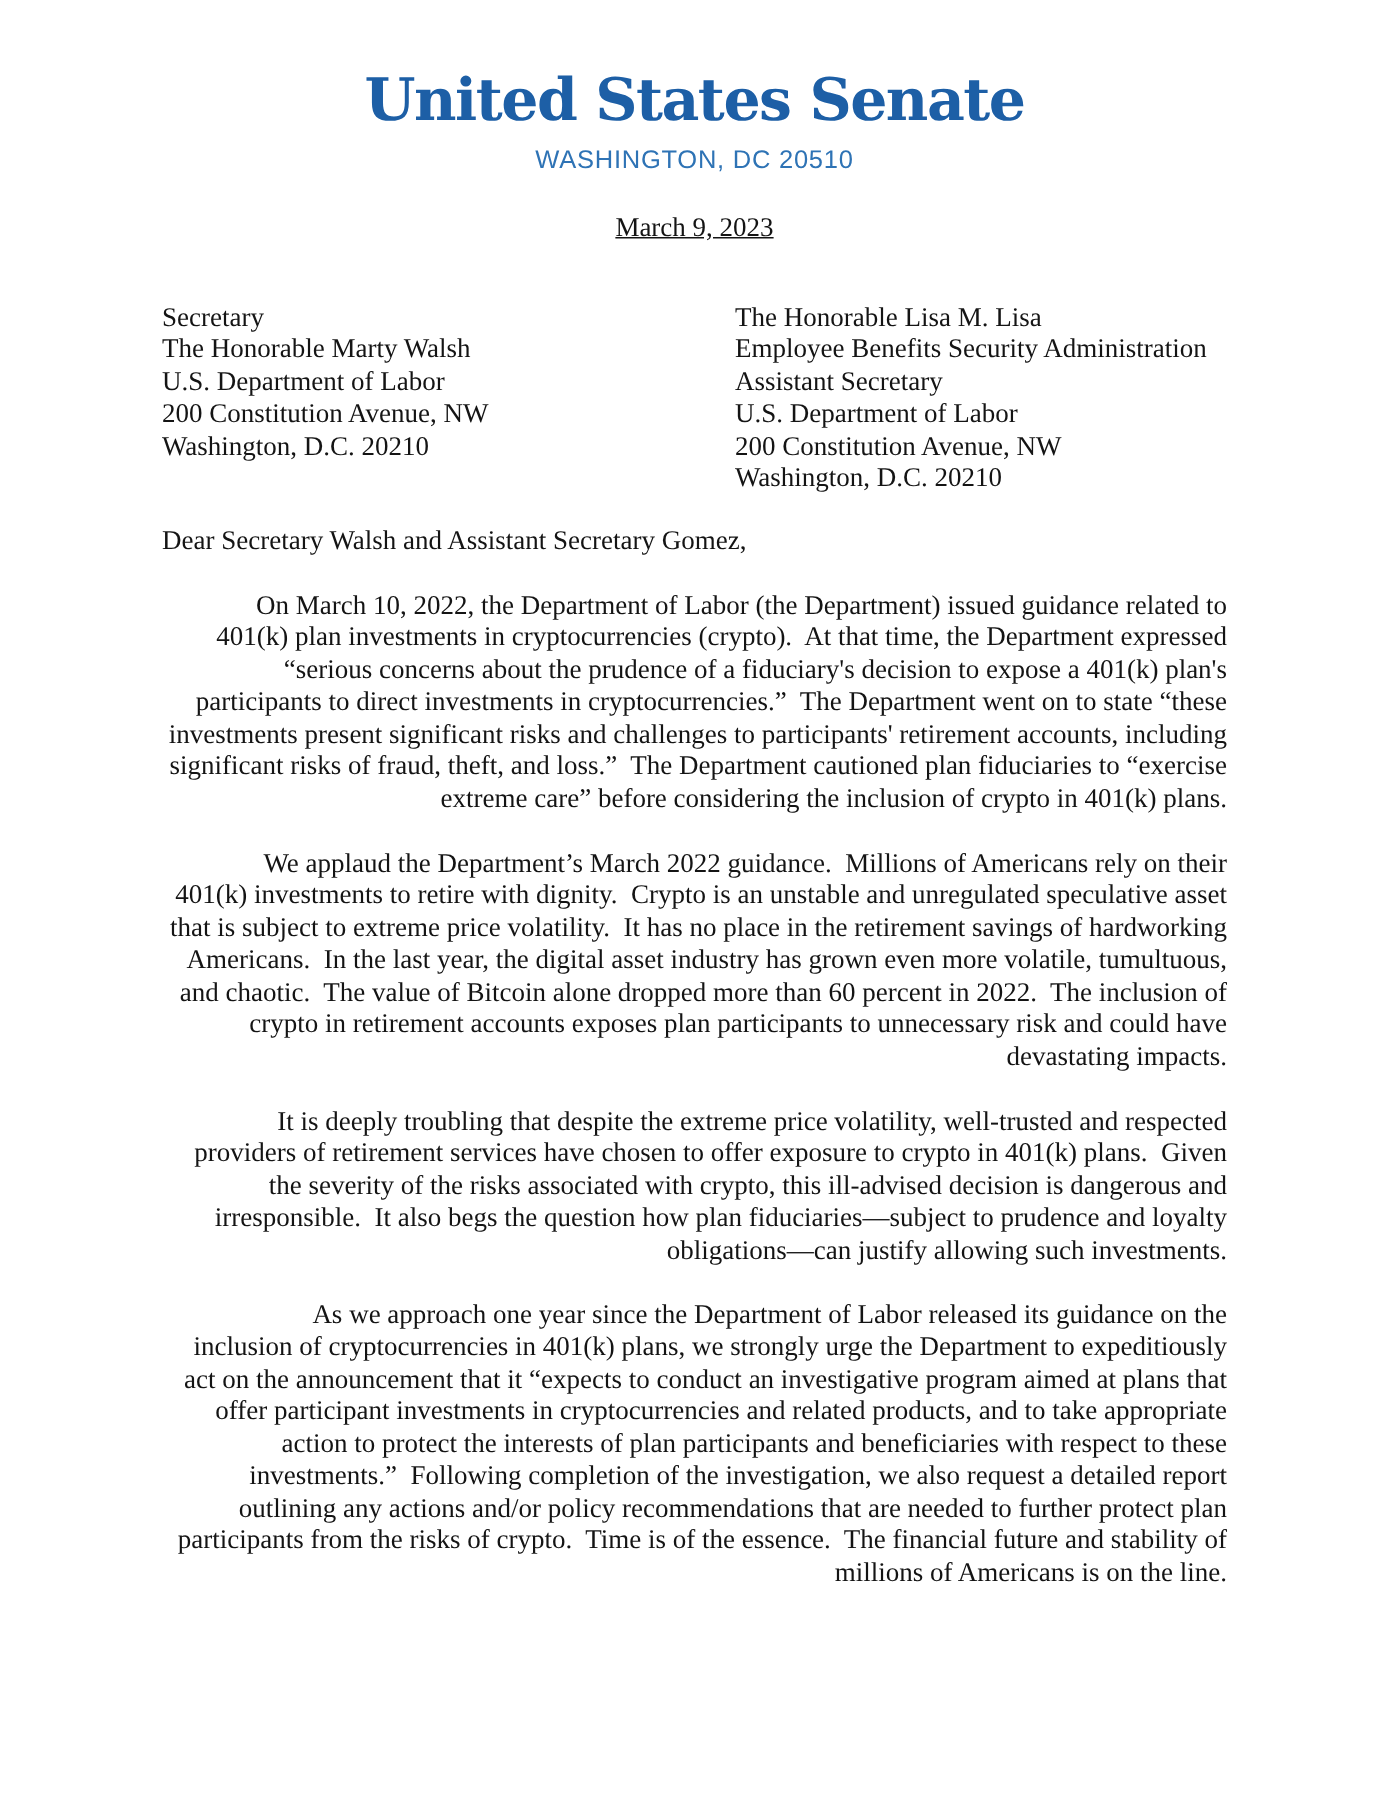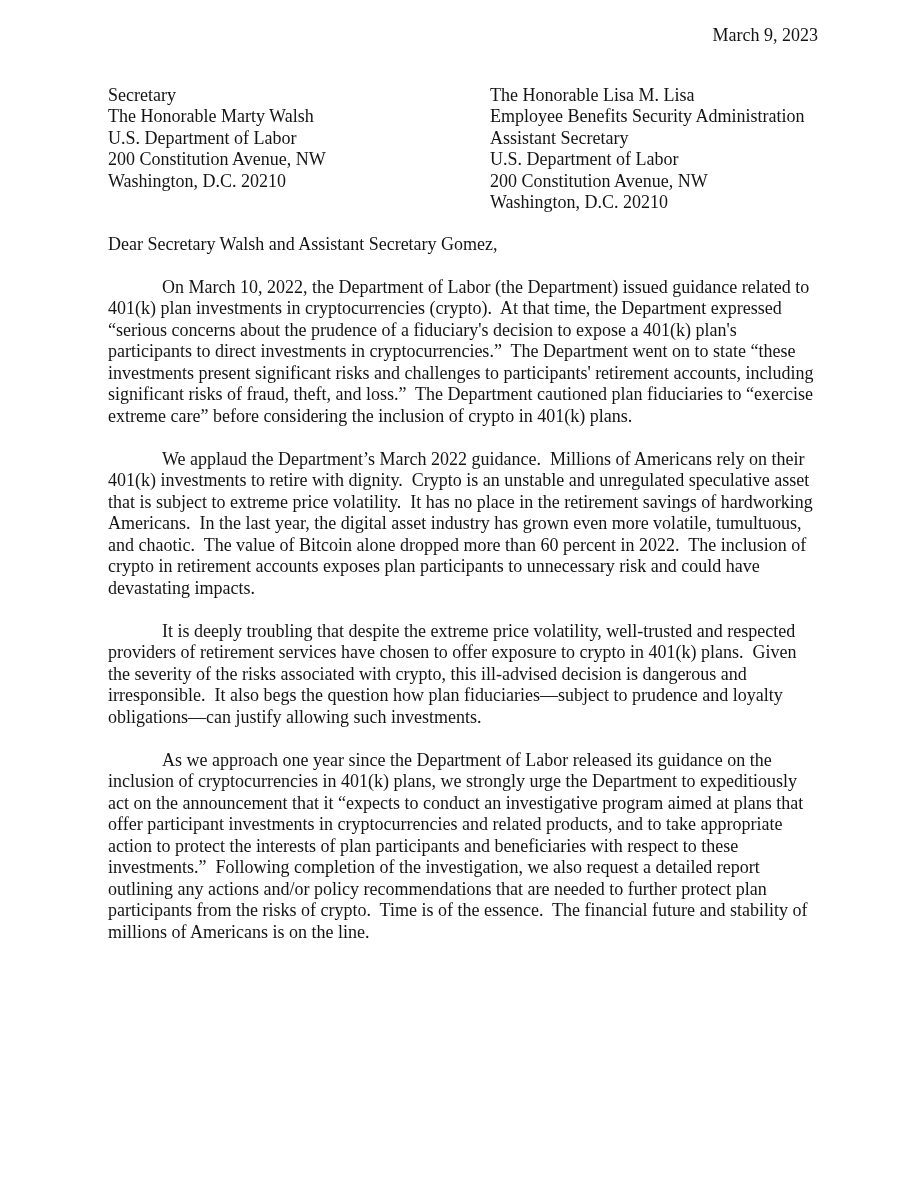--- a/index.html
+++ b/index.html
@@ -35,41 +35,46 @@
   .letterhead-address{
     margin-top:9px;
     font-family:"Liberation Sans", sans-serif;
     font-size:17px;
     line-height:19px;
     letter-spacing:0.5px;
     color:var(--address-color);
   }
   .letter-date{
     margin-top:25px;
-    text-align:right;
+    text-align:center;
+    text-decoration:underline;
   }
   .recipients{
     display:flex;
     margin-top:38px;
   }
   .recipient-col-left{width:382px;flex:0 0 382px;}
   .recipient-col-right{flex:1;}
   .salutation{margin-top:20px;}
   .body-para{
     margin-top:21.5px;
     text-indent:54px;
-    text-align:left;
+    text-align:right;
     white-space:pre-wrap;
   }
 </style>
 </head>
 <body>
 
 <div class="page">
 
+  <header class="letterhead">
+    <div class="letterhead-title">United States Senate</div>
+    <div class="letterhead-address">WASHINGTON, DC 20510</div>
+  </header>
 
   <div class="letter-date">March 9, 2023</div>
 
   <div class="recipients">
     <div class="recipient-col-left">
       <div>Secretary</div>
       <div>The Honorable Marty Walsh</div>
       <div>U.S. Department of Labor</div>
       <div>200 Constitution Avenue, NW</div>
       <div>Washington, D.C. 20210</div>

